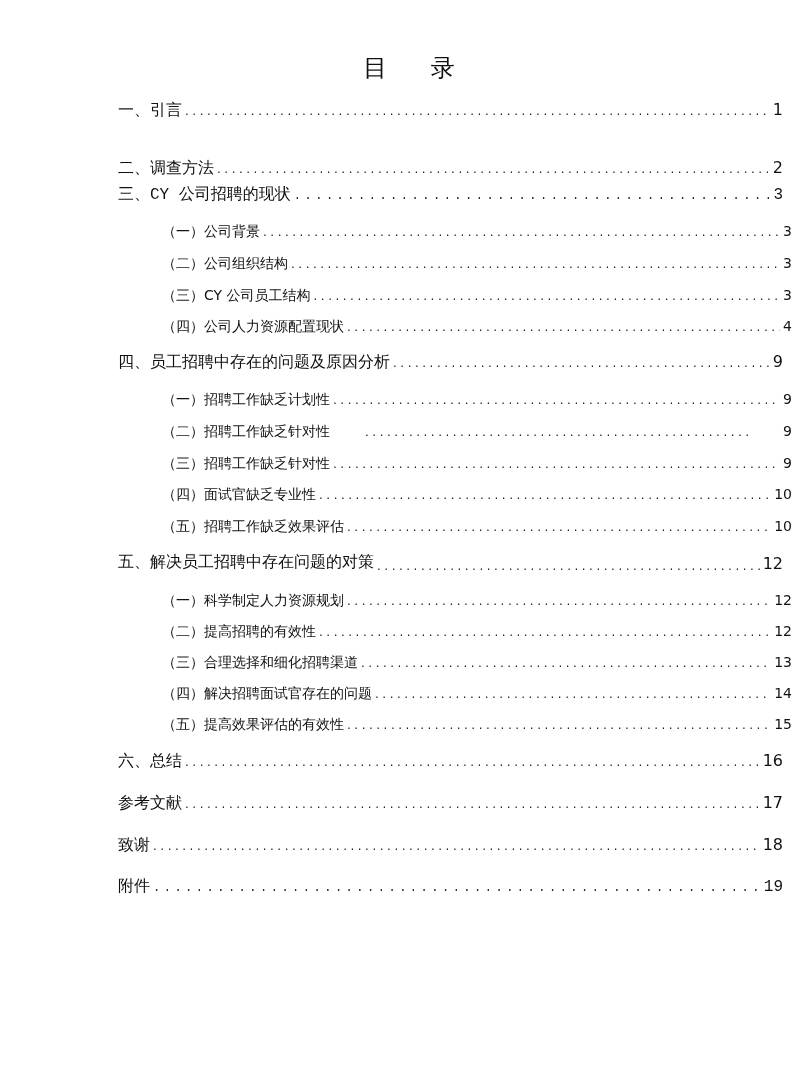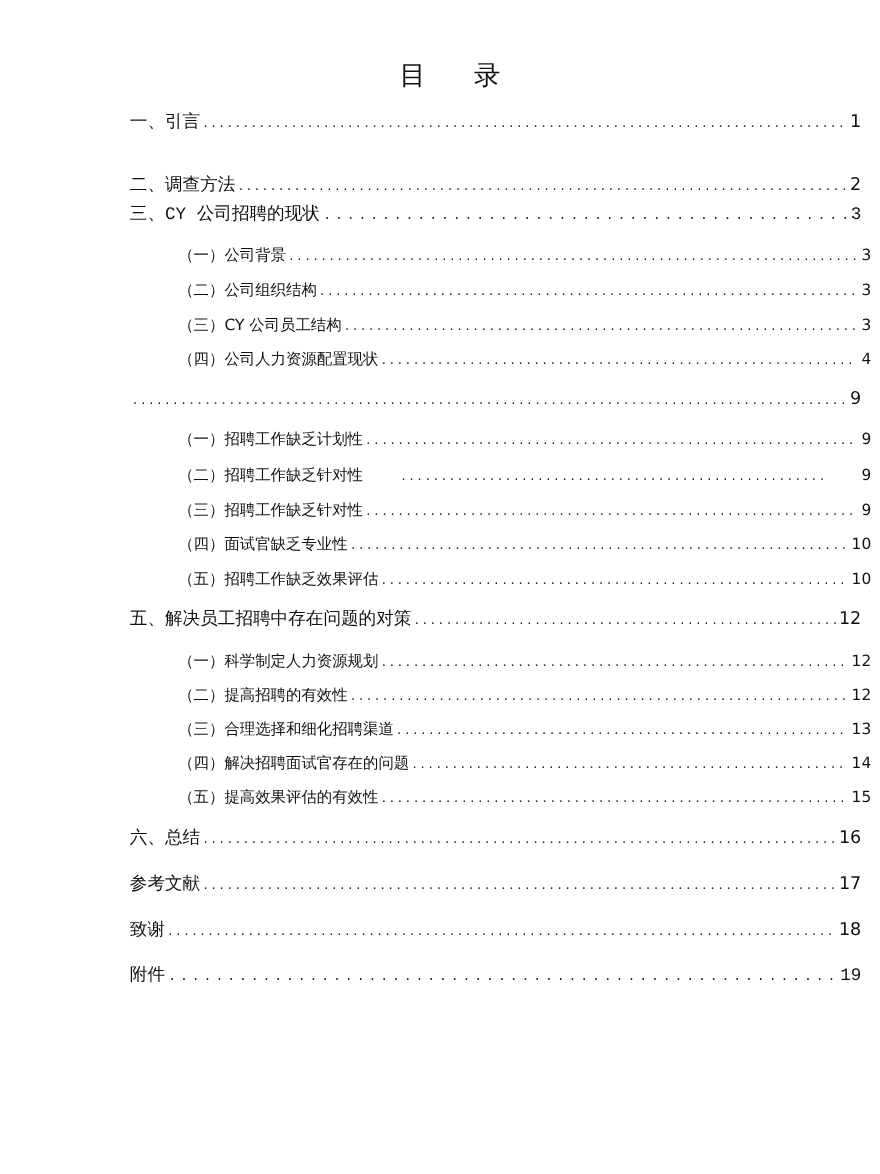--- a/index.html
+++ b/index.html
@@ -52,20 +52,21 @@
       <span class="label">（三）CY 公司员工结构</span>
       <span class="leader"></span>
       <span class="page">3</span>
     </div>
     <div class="row l2" style="top: 318px;">
       <span class="label">（四）公司人力资源配置现状</span>
       <span class="leader"></span>
       <span class="page">4</span>
     </div>
     <div class="row l1" style="top: 352px;">
+      <span class="label">四、员工招聘中存在的问题及原因分析</span>
       <span class="leader"></span>
       <span class="page">9</span>
     </div>
     <div class="row l2" style="top: 391px;">
       <span class="label">（一）招聘工作缺乏计划性</span>
       <span class="leader"></span>
       <span class="page">9</span>
     </div>
     <div class="row l2" style="top: 423px; gap: 32px;">
       <span class="label">（二）招聘工作缺乏针对性</span>
@@ -80,21 +81,21 @@
     <div class="row l2" style="top: 486px;">
       <span class="label">（四）面试官缺乏专业性</span>
       <span class="leader"></span>
       <span class="page">10</span>
     </div>
     <div class="row l2" style="top: 518px;">
       <span class="label">（五）招聘工作缺乏效果评估</span>
       <span class="leader"></span>
       <span class="page">10</span>
     </div>
-    <div class="row l1" style="top: 552px;">
+    <div class="row l1" style="top: 552px; align-items: flex-end;">
       <span class="label">五、解决员工招聘中存在问题的对策</span>
       <span class="leader"></span>
       <span class="page">12</span>
     </div>
     <div class="row l2" style="top: 592px;">
       <span class="label">（一）科学制定人力资源规划</span>
       <span class="leader"></span>
       <span class="page">12</span>
     </div>
     <div class="row l2" style="top: 623px;">

